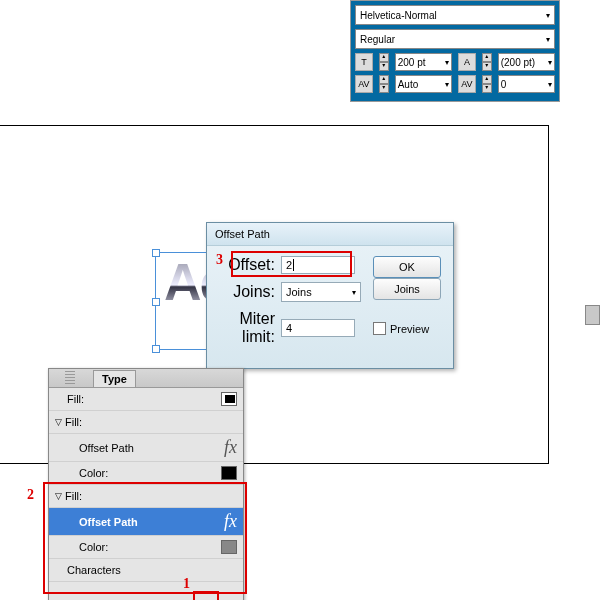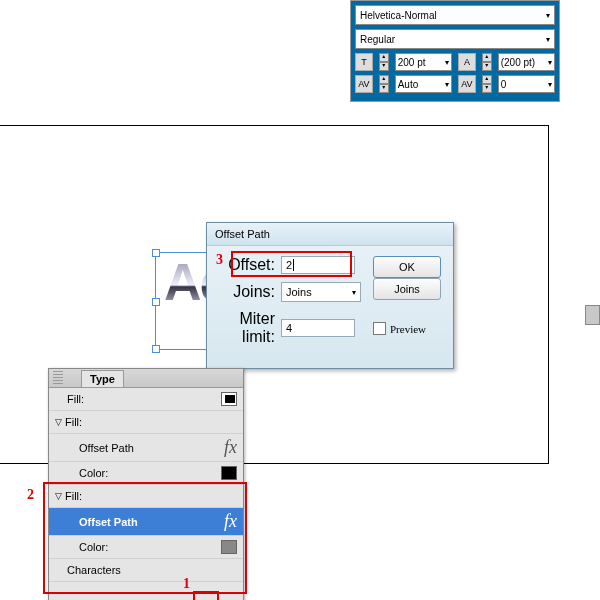--- a/index.html
+++ b/index.html
@@ -175,21 +175,21 @@
     background: #fff;
     border: 1px solid #96aab7;
     height: 18px;
     width: 70px;
     padding: 0 4px;
     font-size: 11px;
     display: flex;
     align-items: center;
     justify-content: space-between;
   }
-  .preview-row { display:flex; align-items:center; gap:4px; font-size:11px; margin-top:22px;font-family:Liberation Serif, serif;}
+  .preview-row { display:flex; align-items:center; gap:4px; font-size:11px; margin-top:22px;}
   .chk { width:11px; height:11px; border:1px solid #777; background:#fff; }
   
   
   .red-num {
     position: absolute;
     color: #d00;
     font-weight: bold;
     font-size: 14px;
     font-family: "Times New Roman", serif;
   }
@@ -208,20 +208,21 @@
     background: #e5e5e5;
     border: 1px solid #888;
     box-shadow: 1px 1px 3px rgba(0,0,0,0.3);
   }
   .ap-tabbar {
     background: linear-gradient(#d8d8d8,#c8c8c8);
     display:flex;
     align-items:center;
     height: 18px;
     border-bottom: 1px solid #999;
+    padding-left: 12px;
   }
   .ap-tab {
     background: #e5e5e5;
     border: 1px solid #999;
     border-bottom: none;
     padding: 2px 8px;
     font-size: 11px;
     font-weight: bold;
     margin-left: 18px;
   }

